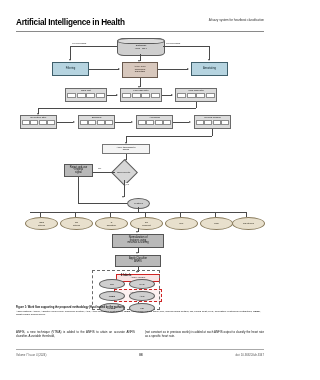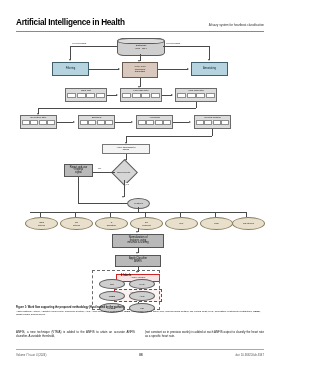--- a/index.html
+++ b/index.html
@@ -8,21 +8,21 @@
     background:#ffffff;
     font-family:"Liberation Sans",sans-serif;
     color:#1a1a1a;
     overflow:hidden;
   }
   .page{position:relative;width:280px;height:380px;background:#fff;}
 
   
   .header{
     position:absolute;left:16px;top:18px;width:248px;
-    display:flex;align-items:flex-end;justify-content:space-between;
+    display:flex;align-items:flex-start;justify-content:space-between;
   }
   .jtitle{font-size:8.2px;font-weight:bold;letter-spacing:-0.25px;color:#000;}
   .jsub{font-size:3.1px;color:#333;letter-spacing:-0.05px;white-space:nowrap;}
   .hrule{position:absolute;left:16px;top:31px;width:248px;height:1px;background:#8a8a8a;}
 
   
   .figure{position:absolute;left:16px;top:36px;width:248px;height:268px;}
 
   .node{position:absolute;box-sizing:border-box;display:flex;align-items:center;
         justify-content:center;text-align:center;line-height:1.02;}

